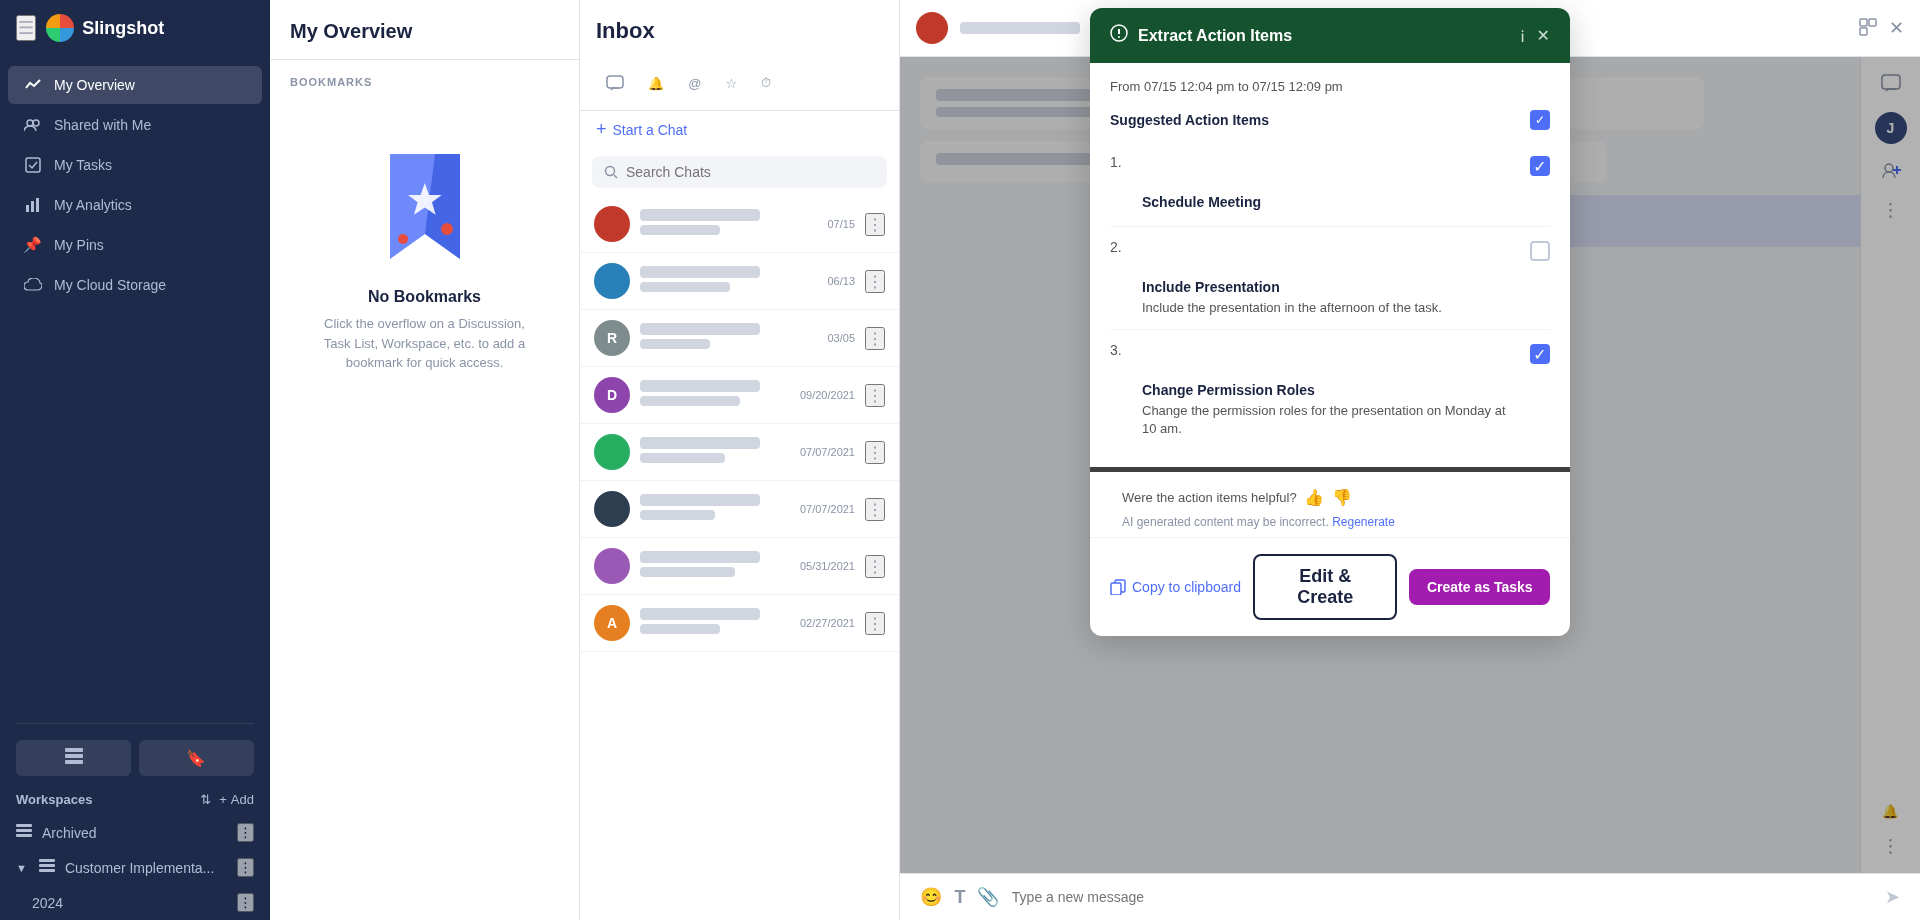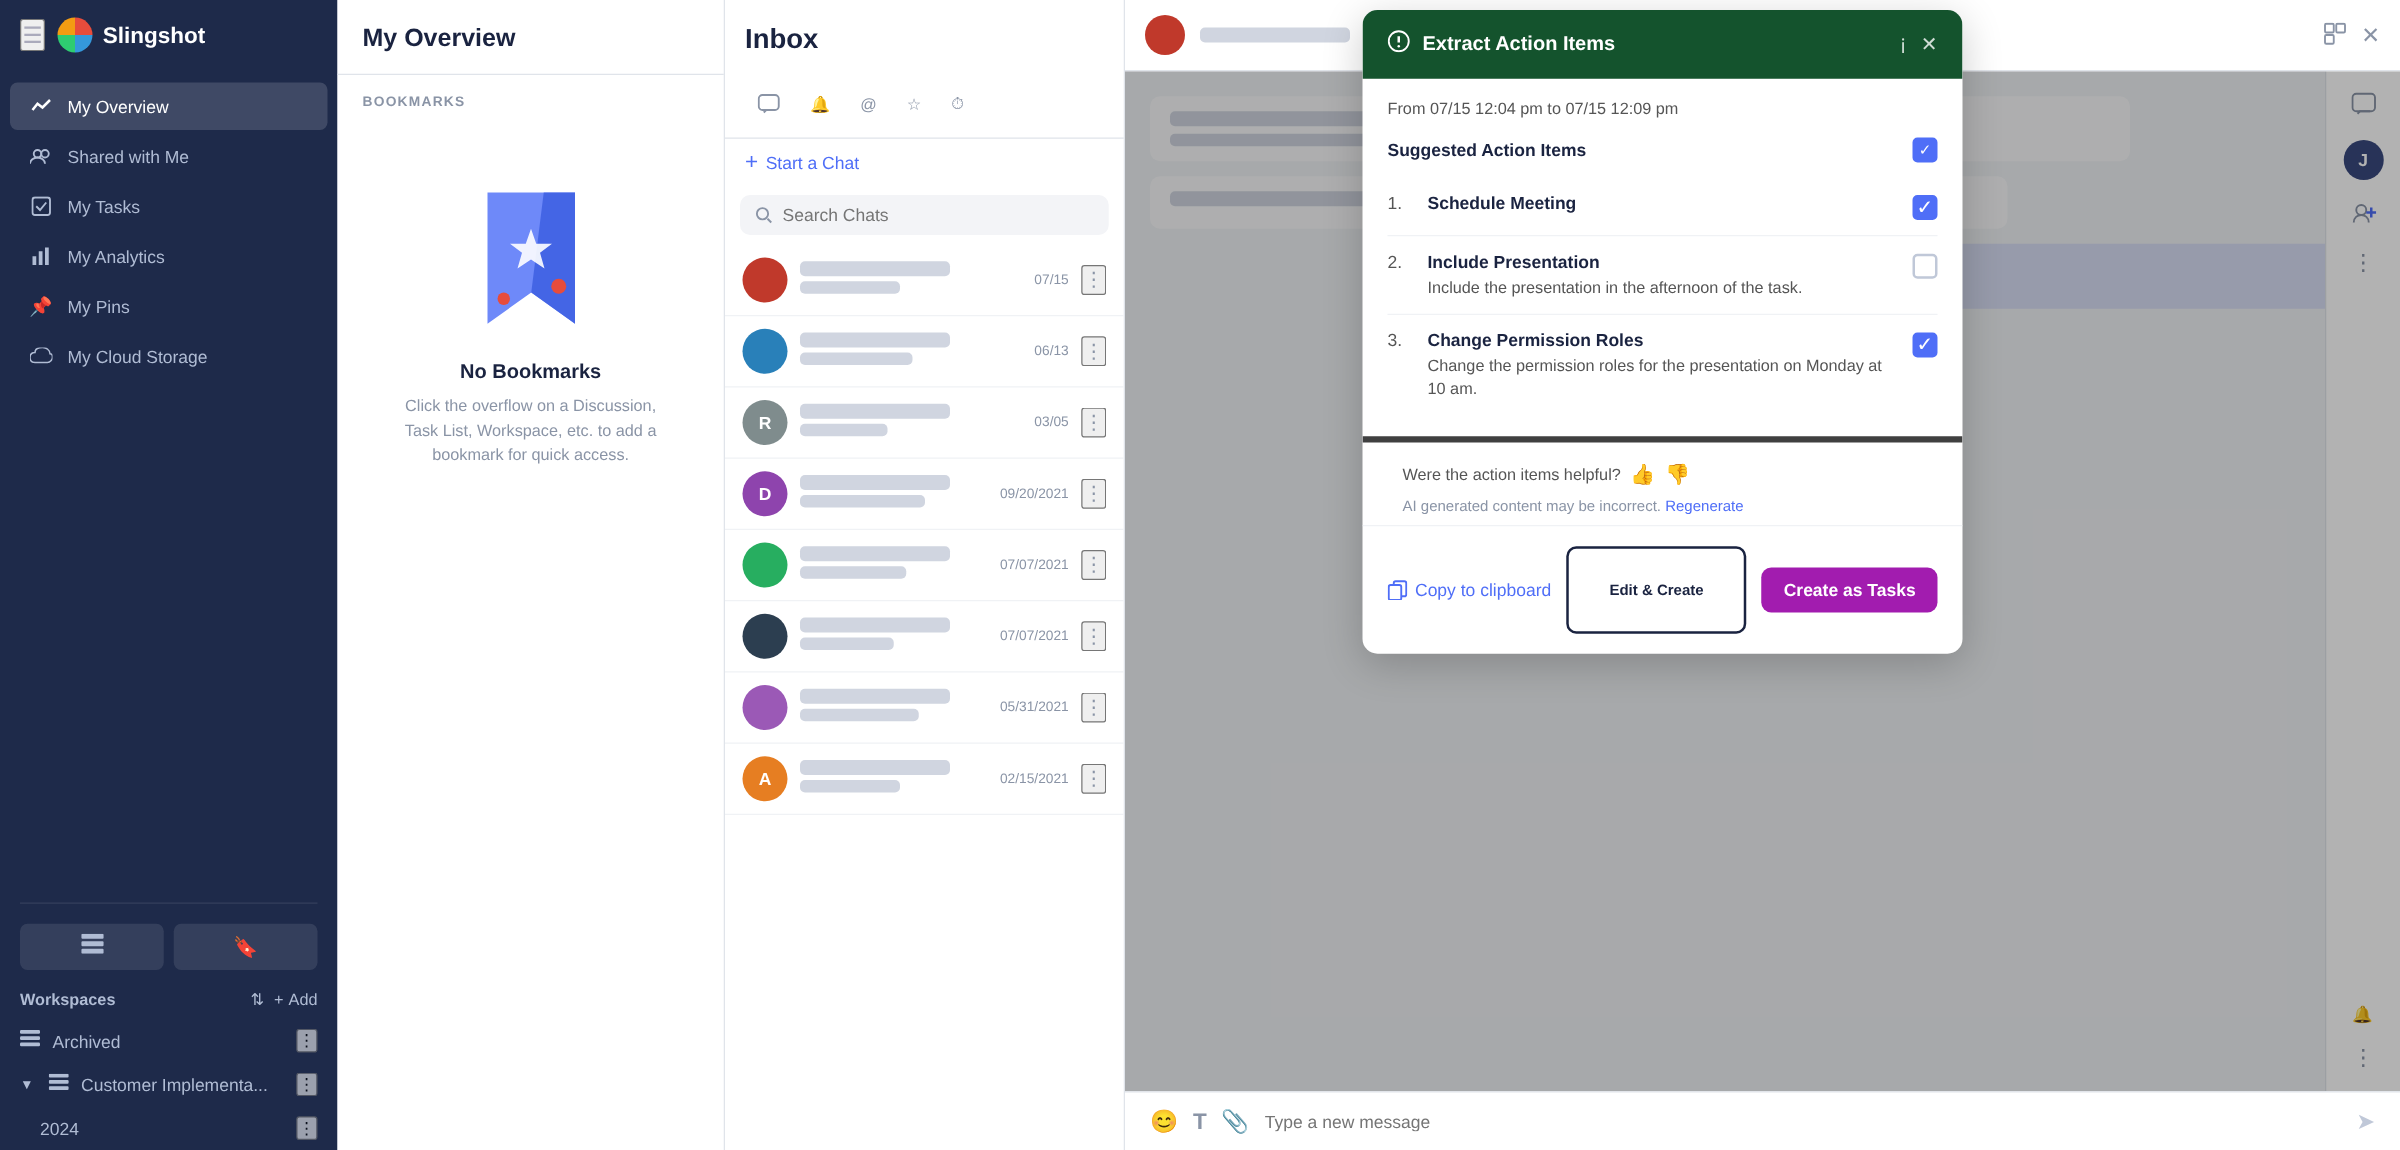--- a/index.html
+++ b/index.html
@@ -79,36 +79,36 @@
     .modal-body { padding: 16px 20px; }
     .modal-date-range { font-size: 13px; color: #555; margin-bottom: 16px; }
 
     .suggested-label-row { display: flex; align-items: center; justify-content: space-between; margin-bottom: 12px; }
     .suggested-label { font-size: 14px; font-weight: 600; color: #1a2340; }
     .select-all-checkbox { width: 20px; height: 20px; border-radius: 4px; background: #4f6ef7; border: 2px solid #4f6ef7; display: flex; align-items: center; justify-content: center; color: #fff; font-size: 12px; cursor: pointer; }
 
     .action-item { display: flex; align-items: flex-start; gap: 12px; padding: 12px 0; border-bottom: 1px solid #f0f2f5; }
     .action-item-num { font-size: 14px; color: #555; min-width: 20px; }
     .action-item-content { flex: 1; }
-    .action-item-title { font-size: 14px; font-weight: 700; color: #1a2340; margin-bottom: 4px; }
+    .action-item-title { font-size: 14px; font-weight: 700; color: #1a2340; margin-bottom: 4px; margin-top: 40px; }
     .action-item-desc { font-size: 13px; color: #555; line-height: 1.4; }
     .action-checkbox { width: 20px; height: 20px; border-radius: 4px; border: 2px solid #c0c8d8; display: flex; align-items: center; justify-content: center; cursor: pointer; flex-shrink: 0; margin-top: 2px; }
     .action-checkbox.checked { background: #4f6ef7; border-color: #4f6ef7; color: #fff; }
     .action-checkbox.unchecked { background: #fff; }
 
     .modal-feedback { padding: 16px 32px 8px; border-top: 5px solid #404040; }
     .feedback-row { display: flex; align-items: center; gap: 8px; margin-bottom: 8px; }
     .feedback-label { font-size: 13px; color: #555; }
     .feedback-btn { background: none; border: none; cursor: pointer; font-size: 16px; color: #8a94a6; }
     .ai-note { font-size: 12px; color: #8a94a6; }
     .regenerate-link { color: #4f6ef7; text-decoration: none; cursor: pointer; }
 
     .modal-footer { display: flex; align-items: center; gap: 12px; padding: 16px 20px; border-top: 1px solid #f0f2f5; }
     .copy-btn { display: flex; align-items: center; gap: 6px; color: #4f6ef7; font-size: 14px; cursor: pointer; background: none; border: none; font-weight: 500; }
-    .edit-create-btn { flex: 1; padding: 26px 16px; border: 2px solid #1a2340; background: #fff; border-radius: 8px; font-size: 12px; font-weight: 600; color: #1a2340; cursor: pointer; text-align: center; }
+    .edit-create-btn { flex: 1; padding: 10px 16px; border: 2px solid #1a2340; background: #fff; border-radius: 8px; font-size: 18px; font-weight: 600; color: #1a2340; cursor: pointer; text-align: center; }
     .create-tasks-btn { flex: 1; padding: 10px 16px; background: #a21caf; border: none; border-radius: 8px; font-size: 14px; font-weight: 600; color: #fff; cursor: pointer; }
     .avatar-circle { width: 32px; height: 32px; border-radius: 50%; background: #3a4a7e; color: #fff; display: flex; align-items: center; justify-content: center; font-size: 14px; font-weight: 600; cursor: pointer; }
 
     
     .av-red { background: #c0392b; }
     .av-blue { background: #2980b9; }
     .av-green { background: #27ae60; }
     .av-r { background: #7f8c8d; }
     .av-d { background: #8e44ad; }
     .av-purple { background: #9b59b6; }
@@ -348,21 +348,21 @@
           </div>
           <span class="chat-date">05/31/2021</span>
           <button class="chat-more">⋮</button>
         </div>
         <div class="chat-item">
           <div class="chat-avatar av-a">A</div>
           <div class="chat-info">
             <div class="chat-name-blur"></div>
             <div class="chat-name-blur" style="width:80px;height:10px;margin-top:2px;"></div>
           </div>
-          <span class="chat-date">02/15/2021</span>
+          <span class="chat-date">02/27/2021</span>
           <button class="chat-more">⋮</button>
         </div>
       </div>
     </div>
 
     <div class="chat-panel">
 
       <div style="background:#fff;padding:12px 16px;border-bottom:1px solid #e0e4ea;display:flex;align-items:center;gap:12px;">
         <div class="chat-avatar av-red" style="width:32px;height:32px;"></div>
         <div style="flex:1;">

